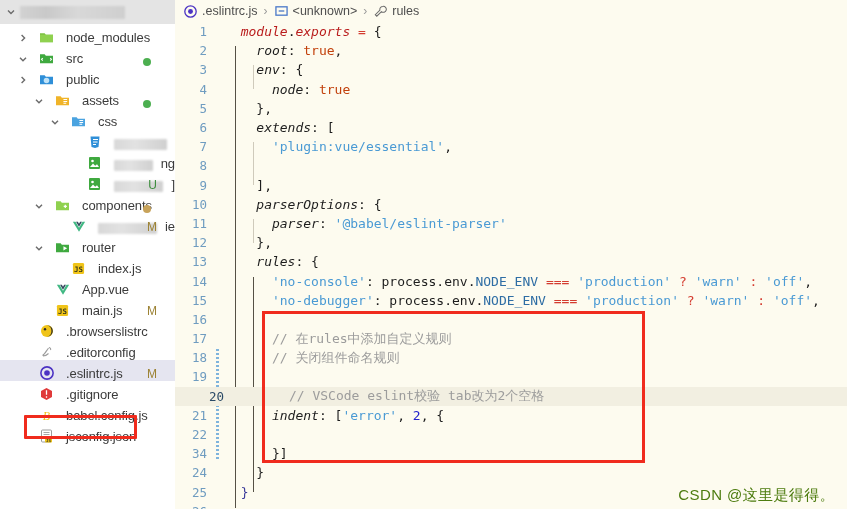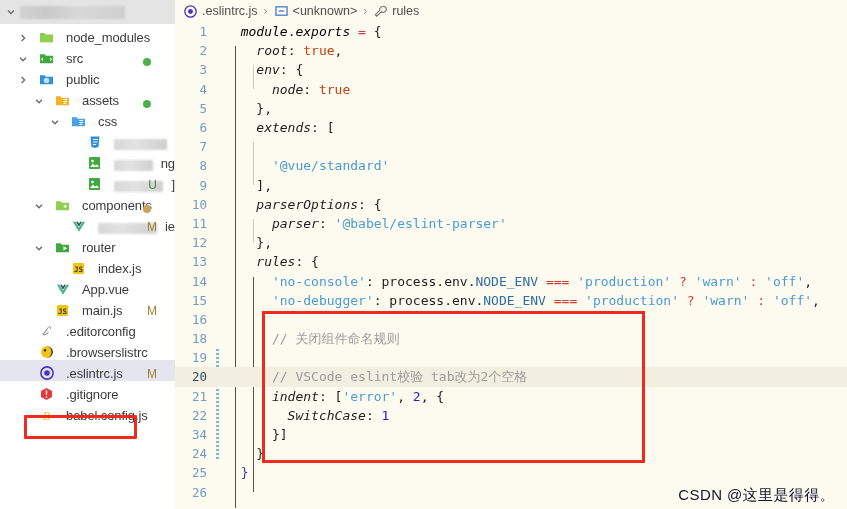--- a/index.html
+++ b/index.html
@@ -134,21 +134,21 @@
     font-family: "DejaVu Sans Mono", monospace;
     font-size: 13px;
   }
   .cline {
     height: 19.2px;
     display: flex;
     align-items: center;
     position: relative;
     white-space: pre;
   }
-  .cline.active-line { background: #f2efe1; }
+  .cline.active-line { background: #f2efe1; padding-left: 17px; }
   .lnum {
     width: 42px;
     flex: 0 0 42px;
     text-align: right;
     padding-right: 10px;
     color: #6f9cc0;
     font-size: 12.5px;
     font-family: "DejaVu Sans Mono", monospace;
   }
   .lnum.cur { color: #2b4a66; }
@@ -160,21 +160,21 @@
     letter-spacing: 0px;
   }
   .t-prop  { color: #1d1d1d; font-style: italic; }
   .t-bool  { color: #c2410c; }
   .t-str   { color: #4a9ad4; }
   .t-str2  { color: #3a86c8; }
   .t-num   { color: #2222cc; }
   .t-op    { color: #d43b2f; }
   .t-punc  { color: #3a3a9a; }
   .t-cmt   { color: #9c9c9c; }
-  .t-mod   { color: #000000; font-style: italic; margin-top: 20px; }
+  .t-mod   { color: #b91c1c; font-style: italic; margin-top: 20px; }
   .t-id    { color: #1d1d1d; }
   .t-ns    { color: #2e6da4; }
   .t-brk   { color: #1d1d1d; }
 
   
   .guide {
     position: absolute;
     width: 1px;
     background: #cfcabb;
   }
@@ -190,21 +190,21 @@
     position: absolute;
     border: 3px solid #f02b1d;
     pointer-events: none;
   }
 
   .watermark {
     position: absolute;
     right: 12px;
     bottom: 4px;
     font-size: 15px;
-    color: #0f172a;
+    color: #4d7c0f;
     font-family: "Liberation Sans", sans-serif;
     letter-spacing: 0.4px;
   }
 </style>
 </head>
 <body>
 
 <div id="app">
 
   <div class="sidebar">
@@ -411,37 +411,37 @@
             </svg>
           </span>
           <span class="label tan">main.js</span>
           <span class="mchar tan">M</span>
         </div>
         <div class="row">
           <span style="flex: 0 0 8px;"></span>
           <span class="chev"></span>
           <span class="ic">
             <svg width="14" height="14" viewBox="0 0 14 14">
-              <path d="M2.5 10.5c2-1 3.5-4 6-7.5M3 11c2.5 0 4-1 5.5-2.5M9 2.5c1.5.5 2 1.5 1.5 2.5" fill="none" stroke="#9c9c9c" stroke-width="1.1"></path>
-            </svg>
-          </span>
-          <span class="label">.editorconfig</span>
-        </div>
-        <div class="row">
-          <span style="flex: 0 0 8px;"></span>
-          <span class="chev"></span>
-          <span class="ic">
-            <svg width="14" height="14" viewBox="0 0 14 14">
               <circle cx="7" cy="7" r="6" fill="#f0c419"></circle>
               <path d="M7 1.2a6 6 0 0 1 0 11.6 4.6 4.6 0 0 0 0-11.6z" fill="#2b2b2b"></path>
               <circle cx="5" cy="5.2" r="1.2" fill="#2b2b2b"></circle>
             </svg>
           </span>
           <span class="label">.browserslistrc</span>
         </div>
+        <div class="row">
+          <span style="flex: 0 0 8px;"></span>
+          <span class="chev"></span>
+          <span class="ic">
+            <svg width="14" height="14" viewBox="0 0 14 14">
+              <path d="M2.5 10.5c2-1 3.5-4 6-7.5M3 11c2.5 0 4-1 5.5-2.5M9 2.5c1.5.5 2 1.5 1.5 2.5" fill="none" stroke="#9c9c9c" stroke-width="1.1"></path>
+            </svg>
+          </span>
+          <span class="label">.editorconfig</span>
+        </div>
         <div class="row sel">
           <span style="flex: 0 0 8px;"></span>
           <span class="chev"></span>
           <span class="ic">
             <svg width="14" height="14" viewBox="0 0 16 16">
               <circle cx="8" cy="8" r="7" fill="none" stroke="#4b32c3" stroke-width="1.8"></circle>
               <circle cx="8" cy="8" r="3.2" fill="#4b32c3"></circle>
             </svg>
           </span>
           <span class="label tan">.eslintrc.js</span>
@@ -460,20 +460,33 @@
         </div>
         <div class="row">
           <span style="flex: 0 0 8px;"></span>
           <span class="chev"></span>
           <span class="ic">
             <svg width="13" height="14" viewBox="0 0 13 14">
               <text x="6.5" y="11.5" font-size="12" font-family="serif" font-style="italic" fill="#f0c419" text-anchor="middle">B</text>
             </svg>
           </span>
           <span class="label">babel.config.js</span>
+        </div>
+        <div class="row">
+          <span style="flex: 0 0 8px;"></span>
+          <span class="chev"></span>
+          <span class="ic">
+            <svg width="13" height="14" viewBox="0 0 13 14">
+              <rect x="1.5" y="1" width="10" height="12" rx="1" fill="#fff" stroke="#9c9c9c" stroke-width="1"></rect>
+              <path d="M3.5 3.5h6M3.5 5.5h6M3.5 7.5h4" stroke="#9c9c9c" stroke-width=".9"></path>
+              <rect x="5" y="8.5" width="7" height="5" rx="1" fill="#f0c419"></rect>
+              <text x="8.5" y="12.6" font-size="4.2" font-family="monospace" fill="#3b3b1a" text-anchor="middle" font-weight="bold">JS</text>
+            </svg>
+          </span>
+          <span class="label">jsconfig.json</span>
         </div>
       </div>
 
     <div class="sb-redbox" style="left:24px; top:415px; width:113px; height:24px;"></div>
   </div>
 
   <div class="editor">
 
     <div class="breadcrumb">
       <span class="bc-ic">
@@ -509,35 +522,36 @@
       <div class="guide dark" style="left:78px; top:255px; height:215px;"></div>
       <div class="guide wavy" style="left:41px; top:327px; height:110px;"></div>
 
       <div id="lines">
           <div class="cline"><span class="lnum">1</span><span class="ctext"><span class="t-id">  </span><span class="t-mod">module</span><span class="t-id">.</span><span class="t-mod">exports</span><span class="t-id"> </span><span class="t-op">=</span><span class="t-id"> </span><span class="t-brk">{</span></span></div>
           <div class="cline"><span class="lnum">2</span><span class="ctext"><span class="t-prop">    root</span><span class="t-id">: </span><span class="t-bool">true</span><span class="t-id">,</span></span></div>
           <div class="cline"><span class="lnum">3</span><span class="ctext"><span class="t-prop">    env</span><span class="t-id">: </span><span class="t-brk">{</span></span></div>
           <div class="cline"><span class="lnum">4</span><span class="ctext"><span class="t-prop">      node</span><span class="t-id">: </span><span class="t-bool">true</span></span></div>
           <div class="cline"><span class="lnum">5</span><span class="ctext"><span class="t-id">    },</span></span></div>
           <div class="cline"><span class="lnum">6</span><span class="ctext"><span class="t-prop">    extends</span><span class="t-id">: </span><span class="t-brk">[</span></span></div>
-          <div class="cline"><span class="lnum">7</span></div>
-          <div class="cline"><span class="lnum">8</span><span class="ctext"><span class="t-id">      </span><span class="t-str">'@vue/standard'</span></span></div>
+          <div class="cline"><span class="lnum">7</span><span class="ctext"><span class="t-id">      </span><span class="t-str">'plugin:vue/essential'</span><span class="t-id">,</span></span></div>
+          <div class="cline"><span class="lnum">8</span></div>
           <div class="cline"><span class="lnum">9</span><span class="ctext"><span class="t-id">    ],</span></span></div>
           <div class="cline"><span class="lnum">10</span><span class="ctext"><span class="t-prop">    parserOptions</span><span class="t-id">: </span><span class="t-brk">{</span></span></div>
           <div class="cline"><span class="lnum">11</span><span class="ctext"><span class="t-prop">      parser</span><span class="t-id">: </span><span class="t-str">'@babel/eslint-parser'</span></span></div>
           <div class="cline"><span class="lnum">12</span><span class="ctext"><span class="t-id">    },</span></span></div>
           <div class="cline"><span class="lnum">13</span><span class="ctext"><span class="t-prop">    rules</span><span class="t-id">: </span><span class="t-brk">{</span></span></div>
           <div class="cline"><span class="lnum">14</span><span class="ctext"><span class="t-id">      </span><span class="t-str">'no-console'</span><span class="t-id">: process.env.</span><span class="t-ns">NODE_ENV</span><span class="t-id"> </span><span class="t-op">===</span><span class="t-id"> </span><span class="t-str">'production'</span><span class="t-id"> </span><span class="t-op">?</span><span class="t-id"> </span><span class="t-str">'warn'</span><span class="t-id"> </span><span class="t-op">:</span><span class="t-id"> </span><span class="t-str">'off'</span><span class="t-id">,</span></span></div>
           <div class="cline"><span class="lnum">15</span><span class="ctext"><span class="t-id">      </span><span class="t-str">'no-debugger'</span><span class="t-id">: process.env.</span><span class="t-ns">NODE_ENV</span><span class="t-id"> </span><span class="t-op">===</span><span class="t-id"> </span><span class="t-str">'production'</span><span class="t-id"> </span><span class="t-op">?</span><span class="t-id"> </span><span class="t-str">'warn'</span><span class="t-id"> </span><span class="t-op">:</span><span class="t-id"> </span><span class="t-str">'off'</span><span class="t-id">,</span></span></div>
           <div class="cline"><span class="lnum">16</span><span class="ctext"></span></div>
+          <div class="cline"><span class="lnum">17</span><span class="ctext"><span class="t-id">      </span><span class="t-cmt">// 在rules中添加自定义规则</span></span></div>
           <div class="cline"><span class="lnum">18</span><span class="ctext"><span class="t-id">      </span><span class="t-cmt">// 关闭组件命名规则</span></span></div>
           <div class="cline"><span class="lnum">19</span></div>
           <div class="cline active-line"><span class="lnum cur">20</span><span class="ctext"><span class="t-id">      </span><span class="t-cmt">// VSCode eslint校验 tab改为2个空格</span></span></div>
           <div class="cline"><span class="lnum">21</span><span class="ctext"><span class="t-prop">      indent</span><span class="t-id">: [</span><span class="t-str">'error'</span><span class="t-id">, </span><span class="t-num">2</span><span class="t-id">, </span><span class="t-brk">{</span></span></div>
-          <div class="cline"><span class="lnum">22</span><span class="ctext"><span class="t-prop">        SwitchCase</span><span class="t-id">: </span><span class="t-num">1</span></span></div>
+          <div class="cline"><span class="lnum">22</span></div>
           <div class="cline"><span class="lnum">34</span><span class="ctext"><span class="t-id">      }]</span></span></div>
           <div class="cline"><span class="lnum">24</span><span class="ctext"><span class="t-id">    }</span></span></div>
           <div class="cline"><span class="lnum">25</span><span class="ctext"><span class="t-punc">  }</span></span></div>
           <div class="cline"><span class="lnum">26</span><span class="ctext"></span></div>
         </div>
 
       <div class="code-redbox" style="left:87px; top:289px; width:383px; height:152px;"></div>
     </div>
 
     <div class="watermark">CSDN @这里是得得。</div>

